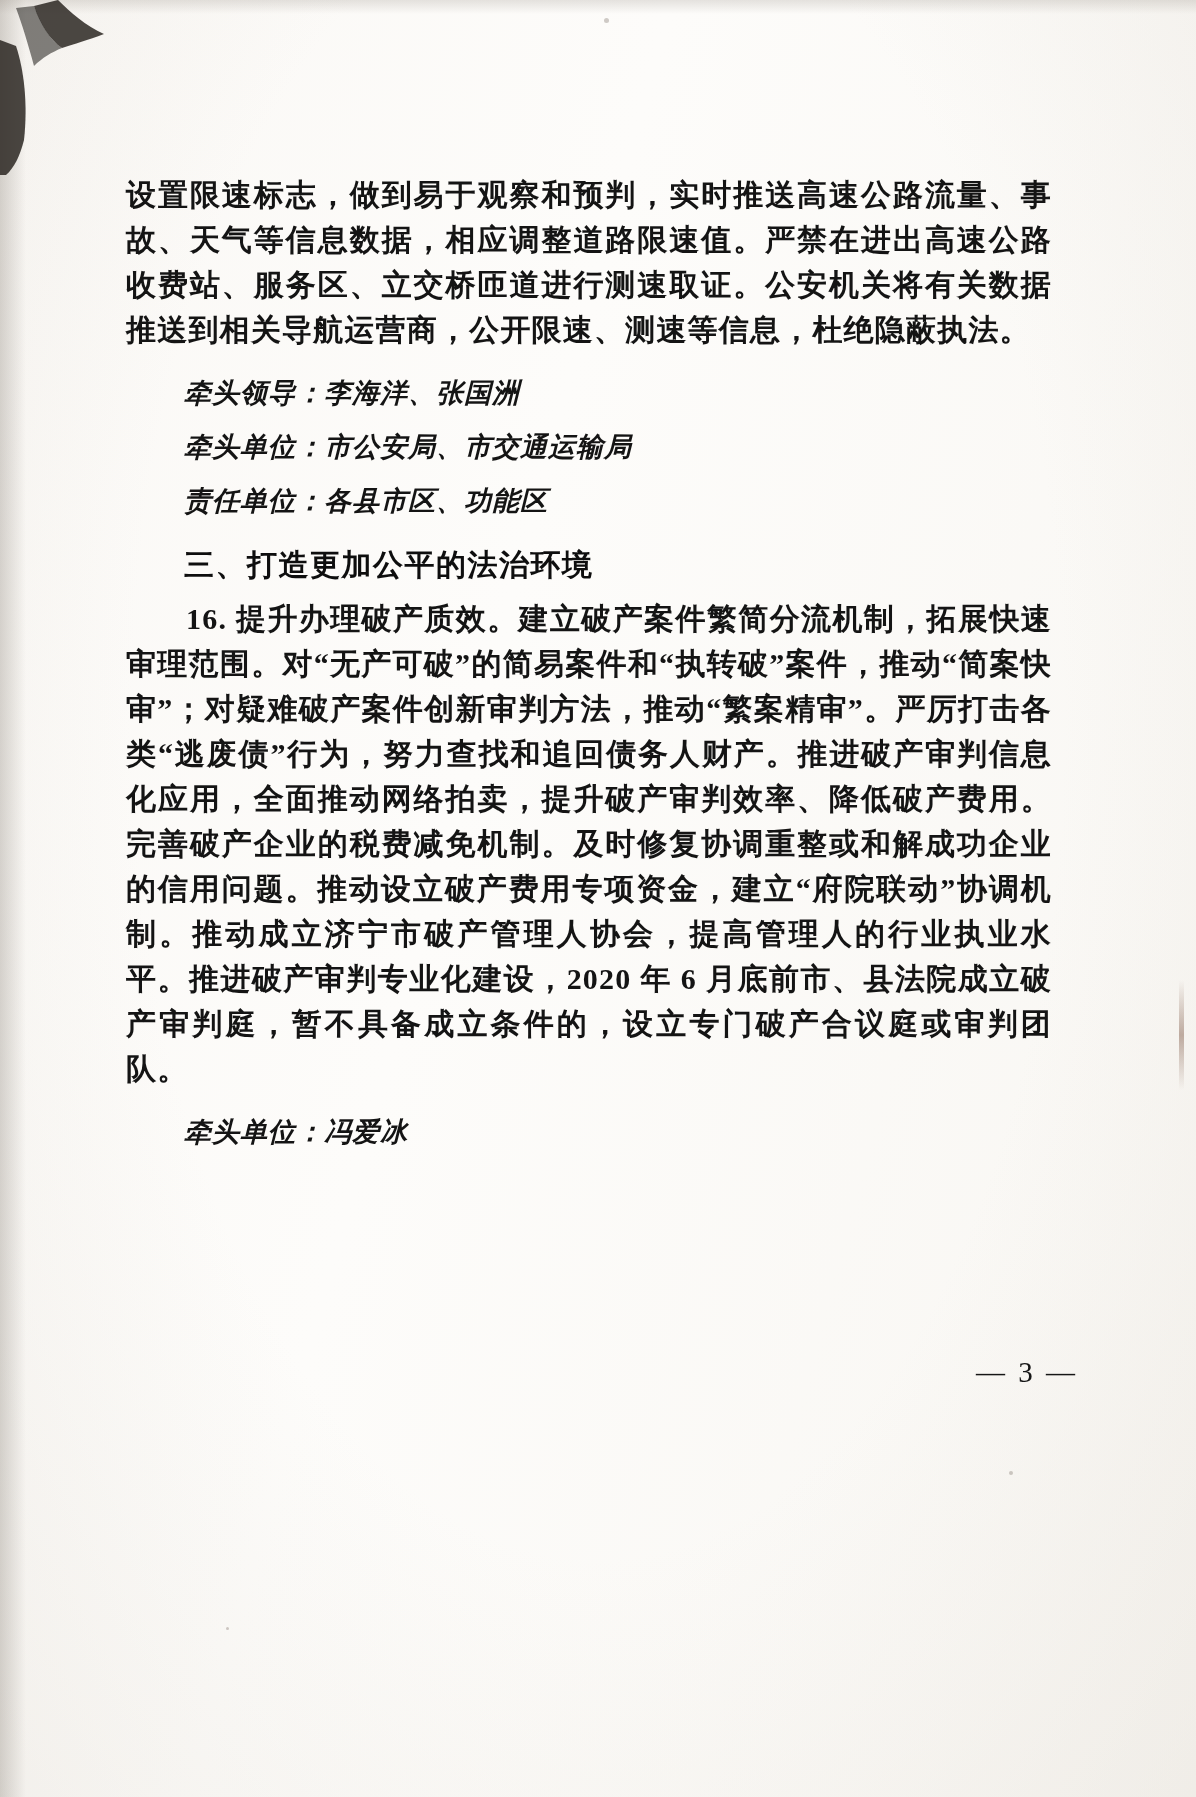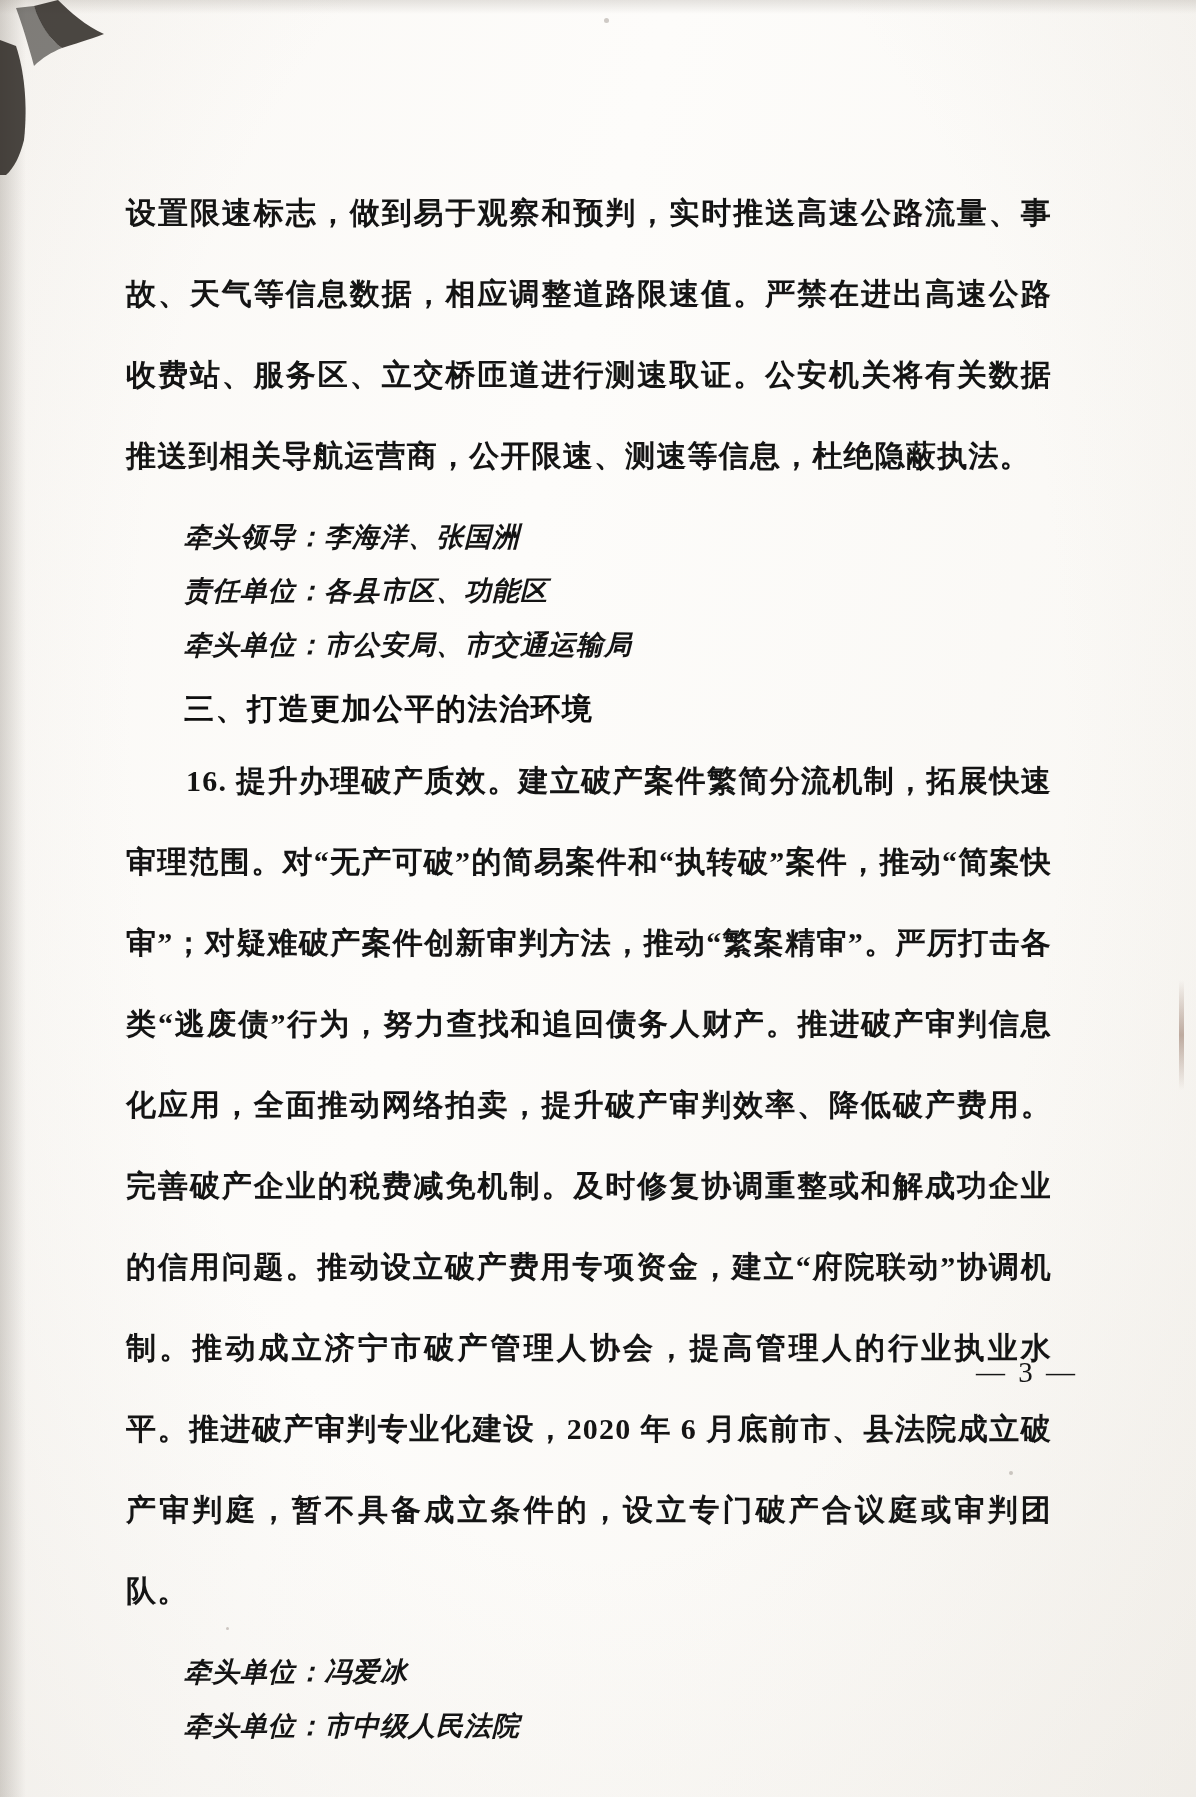--- a/index.html
+++ b/index.html
@@ -59,21 +59,21 @@
 
   .content {
     position: absolute;
     left: 126px;
     top: 172px;
     width: 926px;
   }
 
   .para {
     font-size: 30px;
-    line-height: 81px;
+    line-height: 45px;
     letter-spacing: 1.2px;
     color: #141414;
     text-align: justify;
     text-justify: inter-ideograph;
     margin: 0 0 4px 0;
     font-weight: 600;
     font-family: "Liberation Serif", "DejaVu Serif", serif;
   }
   .para.indent {
     text-indent: 60px;
@@ -137,29 +137,28 @@
   <div class="speck" style="left:1009px; top:1471px; width:4px; height:4px;"></div>
   <div class="speck" style="left:226px; top:1627px; width:3px; height:3px;"></div>
 
   <div class="content">
 
     <p class="para">设置限速标志，做到易于观察和预判，实时推送高速公路流量、事故、天气等信息数据，相应调整道路限速值。严禁在进出高速公路收费站、服务区、立交桥匝道进行测速取证。公安机关将有关数据推送到相关导航运营商，公开限速、测速等信息，杜绝隐蔽执法。</p>
 
     <div class="spacer-sm"></div>
 
     <p class="meta-line">牵头领导：李海洋、张国洲</p>
+    <p class="meta-line">牵头单位：市公安局、市交通运输局</p>
     <p class="meta-line">责任单位：各县市区、功能区</p>
-    <p class="meta-line">牵头单位：市公安局、市交通运输局</p>
 
     <h2 class="section-head">三、打造更加公平的法治环境</h2>
 
     <p class="para indent">16. 提升办理破产质效。建立破产案件繁简分流机制，拓展快速审理范围。对“无产可破”的简易案件和“执转破”案件，推动“简案快审”；对疑难破产案件创新审判方法，推动“繁案精审”。严厉打击各类“逃废债”行为，努力查找和追回债务人财产。推进破产审判信息化应用，全面推动网络拍卖，提升破产审判效率、降低破产费用。完善破产企业的税费减免机制。及时修复协调重整或和解成功企业的信用问题。推动设立破产费用专项资金，建立“府院联动”协调机制。推动成立济宁市破产管理人协会，提高管理人的行业执业水平。推进破产审判专业化建设，2020 年 6 月底前市、县法院成立破产审判庭，暂不具备成立条件的，设立专门破产合议庭或审判团队。</p>
 
     <div class="spacer-sm"></div>
 
     <p class="meta-line">牵头单位：冯爱冰</p>
-    <p class="meta-line">牵头单位：市中级人民法院</p>
 
   </div>
 
   <div class="page-number">— 3 —</div>
 
 </div>
 
 </body></html>

